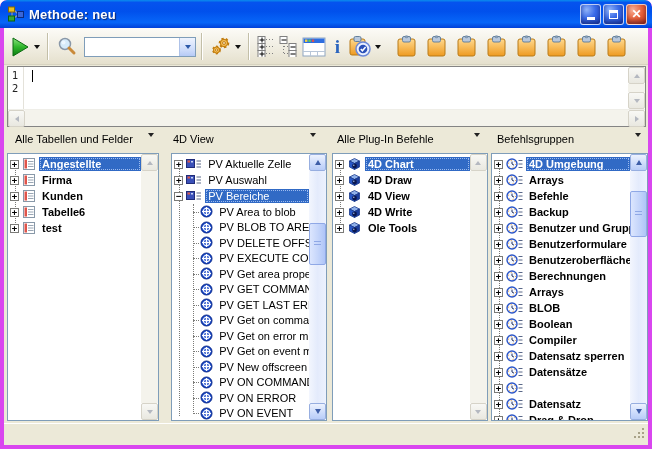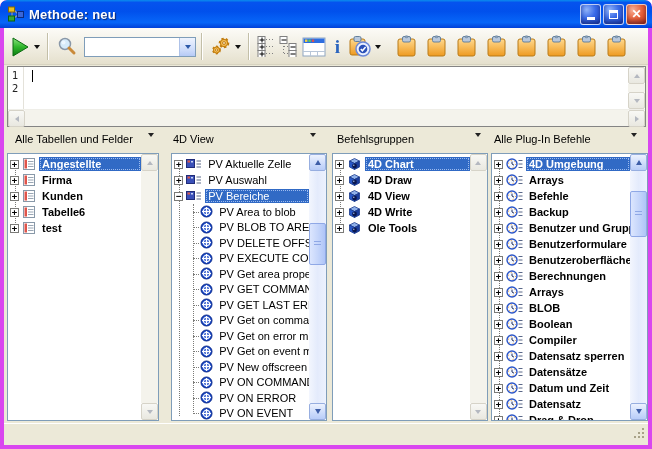--- a/index.html
+++ b/index.html
@@ -328,26 +328,26 @@
 
     <div class="pheads">
       <span class="phead w1">
           <span>Alle Tabellen und Felder</span>
           <span class="ph-arr"></span>
         </span>
       <span class="phead w2">
           <span>4D View</span>
           <span class="ph-arr"></span>
         </span>
+      <span class="phead w3">
+          <span>Alle Plug-In Befehle</span>
+          <span class="ph-arr"></span>
+        </span>
       <span class="phead w4">
           <span>Befehlsgruppen</span>
-          <span class="ph-arr"></span>
-        </span>
-      <span class="phead w3">
-          <span>Alle Plug-In Befehle</span>
           <span class="ph-arr"></span>
         </span>
     </div>
 
     <div class="panes">
       <div class="pane w1 pane-bold">
         <div class="tree t-short">
             <div class="row">
               <span class="exp">+</span>
               <span class="ticon">
@@ -966,21 +966,20 @@
                   <circle cx="6" cy="7" r="5" fill="#F4F8FF" stroke="#2A55C8" stroke-width="1.4"></circle>
                   <circle cx="6" cy="7" r="3.6" fill="none" stroke="#E89020" stroke-width="1" stroke-dasharray="1 2.8"></circle>
                   <path d="M6 4.6 L6 7 L8 8.2" stroke="#203060" stroke-width="1" fill="none"></path>
                   <g stroke="#5A6888">
                     <line x1="12.5" y1="3.5" x2="16.5" y2="3.5"></line>
                     <line x1="12.5" y1="7" x2="16.5" y2="7"></line>
                     <line x1="12.5" y1="10.5" x2="16.5" y2="10.5"></line>
                   </g>
                 </svg>
               </span>
-              <span class="lbl">Datum und Zeit</span>
             </div>
             <div class="row">
               <span class="exp">+</span>
               <span class="ticon">
                 <svg width="17" height="14">
                   <circle cx="6" cy="7" r="5" fill="#F4F8FF" stroke="#2A55C8" stroke-width="1.4"></circle>
                   <circle cx="6" cy="7" r="3.6" fill="none" stroke="#E89020" stroke-width="1" stroke-dasharray="1 2.8"></circle>
                   <path d="M6 4.6 L6 7 L8 8.2" stroke="#203060" stroke-width="1" fill="none"></path>
                   <g stroke="#5A6888">
                     <line x1="12.5" y1="3.5" x2="16.5" y2="3.5"></line>

